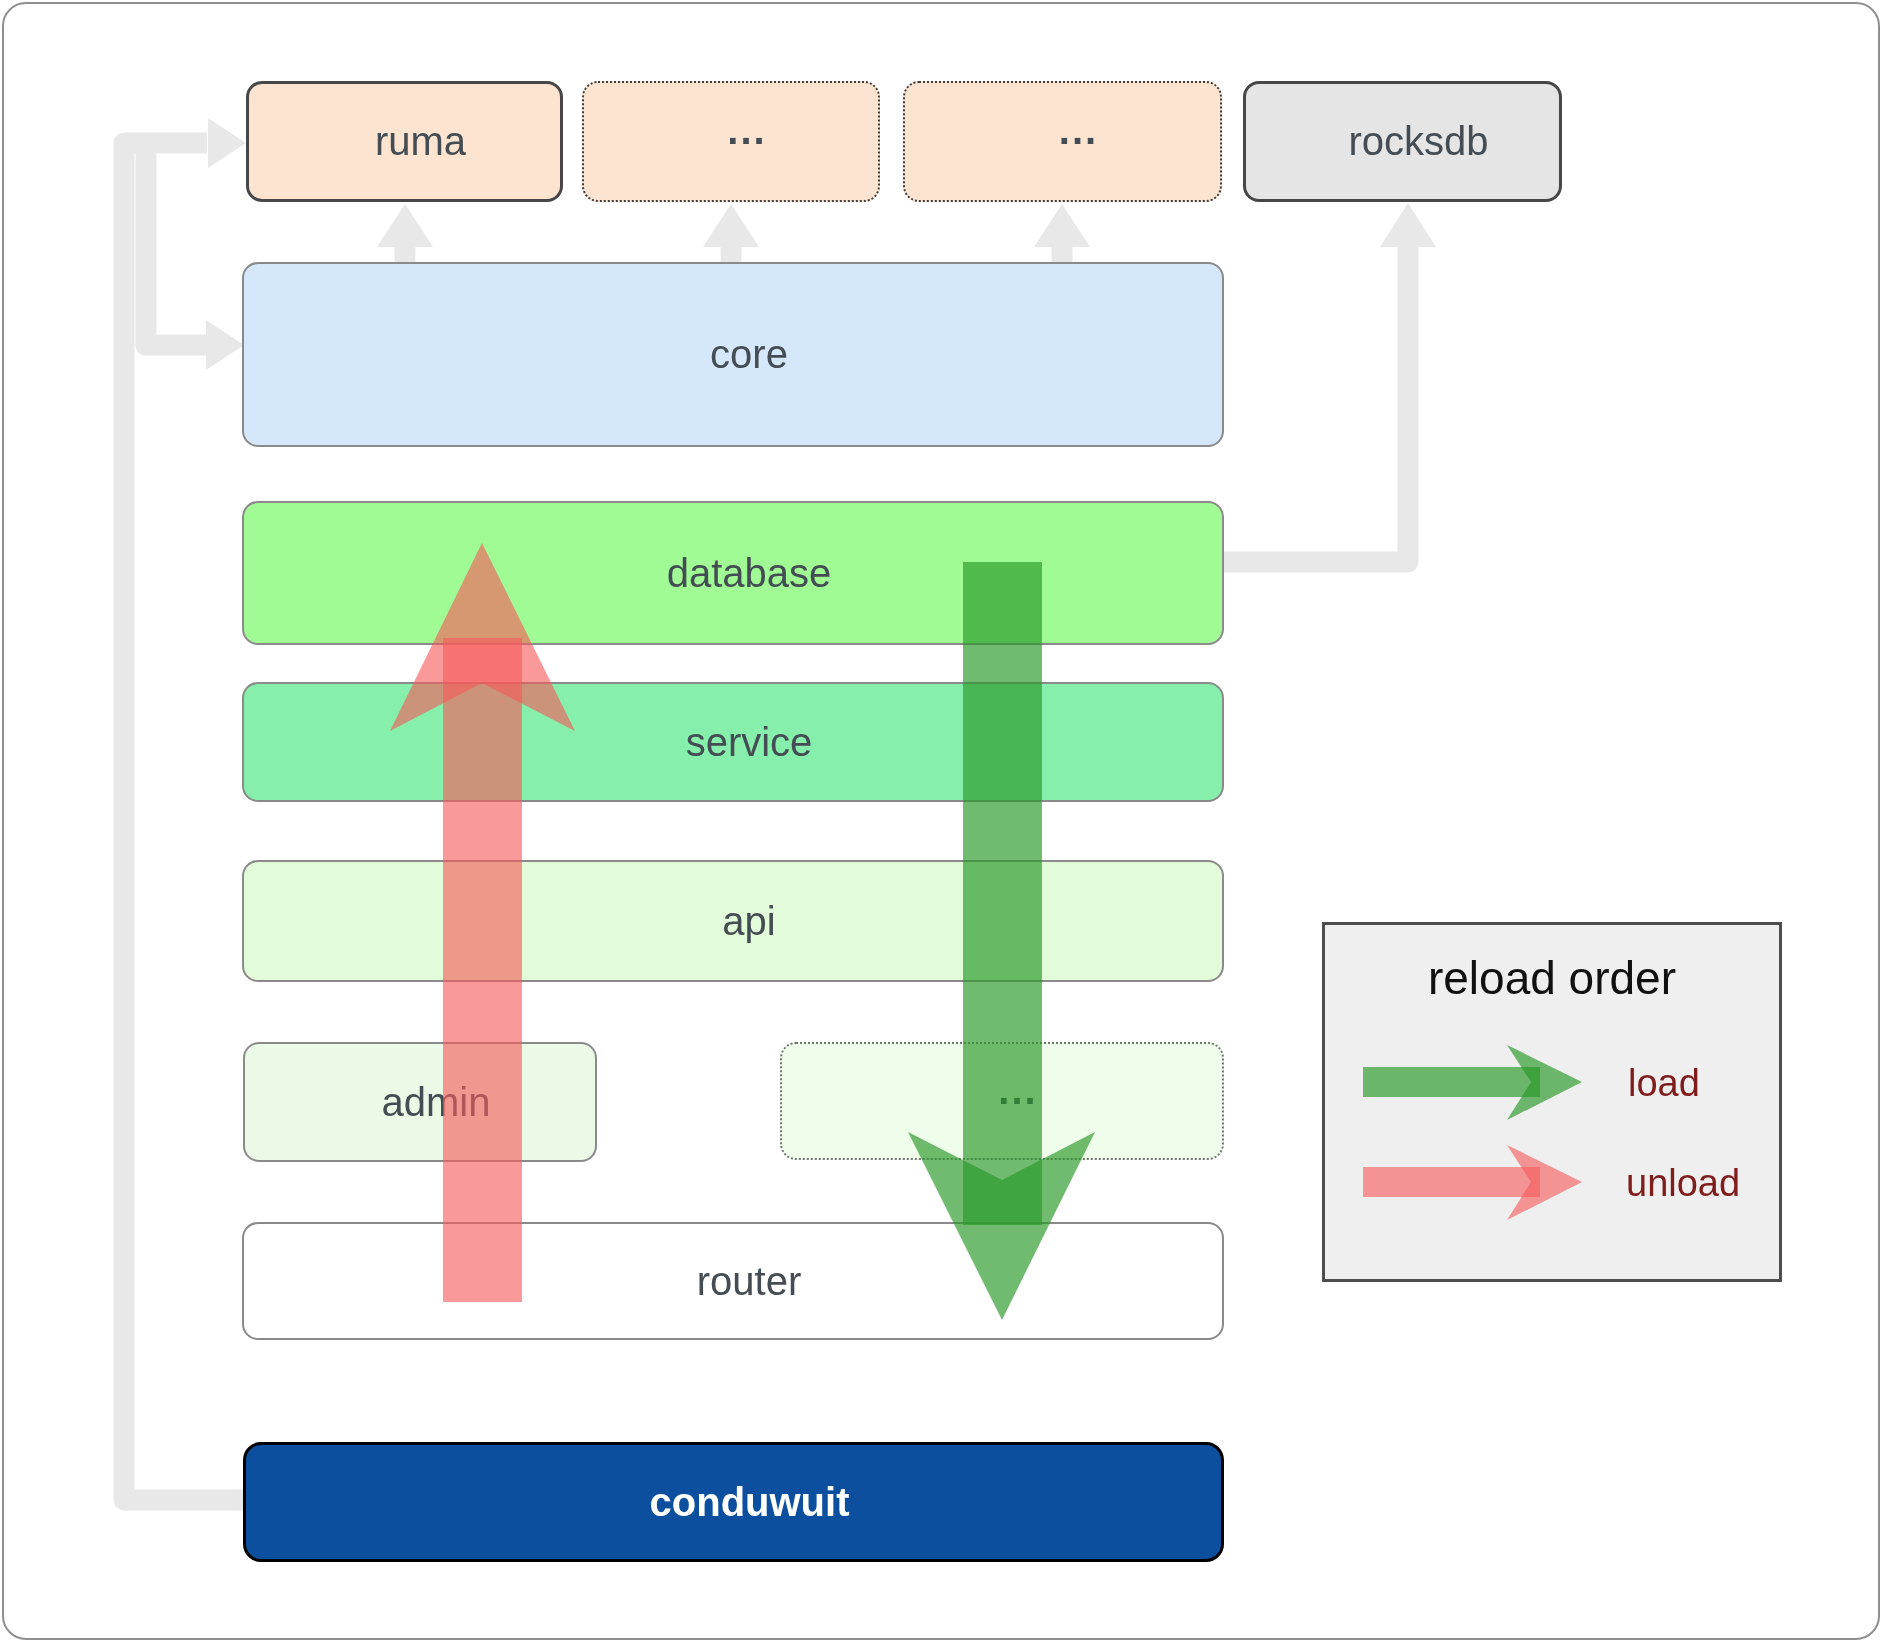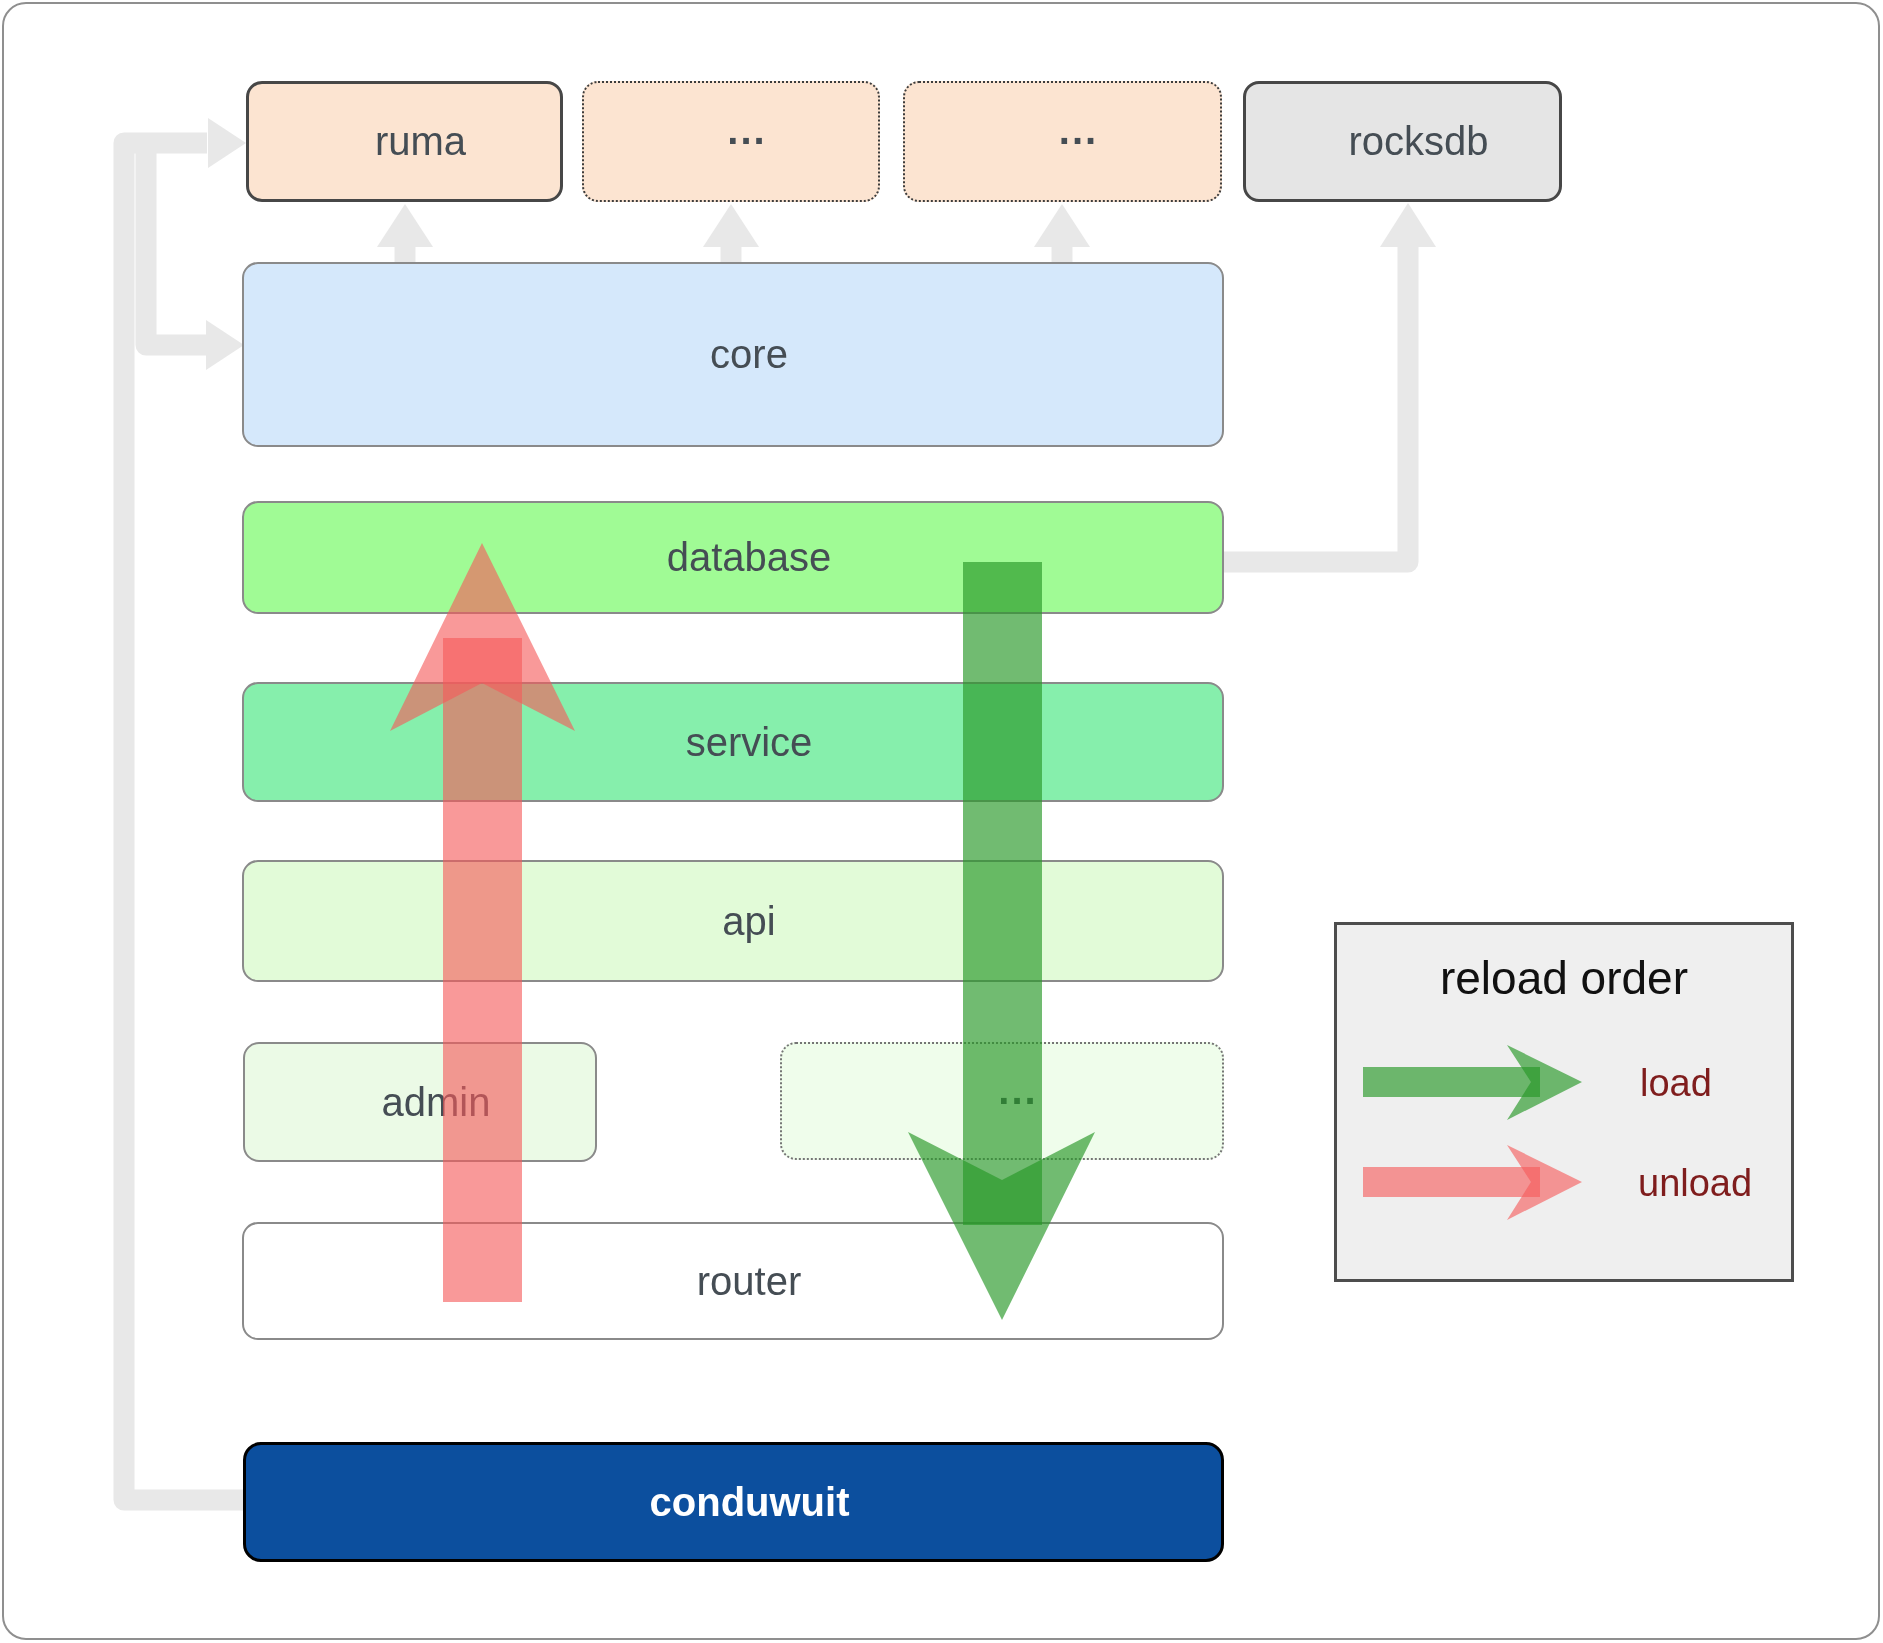--- a/index.html
+++ b/index.html
@@ -19,34 +19,34 @@
   }
   .node span{display:block;}
   .node.dots span{transform:translateY(-11px);font-weight:700;letter-spacing:2px;}
   
   .n-ruma   {left:246px;top:81px;width:317px;height:121px;background:#fce4d1;border:3px solid #474747;}
   .n-more1  {left:582px;top:81px;width:298px;height:121px;background:#fce4d1;border:2px dotted #3c3c3c;}
   .n-more2  {left:903px;top:81px;width:319px;height:121px;background:#fce4d1;border:2px dotted #3c3c3c;}
   .n-rocksdb{left:1243px;top:81px;width:319px;height:121px;background:#e5e5e5;border:3px solid #474747;}
   
   .n-core    {left:242px;top:262px;width:982px;height:185px;background:#d5e8fb;border:2px solid #8a8a8a;}
-  .n-database{left:242px;top:501px;width:982px;height:113px;background:#a0fb95;border:2px solid #8a8a8a;}
+  .n-database{left:242px;top:501px;width:982px;height:144px;background:#a0fb95;border:2px solid #8a8a8a;}
   .n-service {left:242px;top:682px;width:982px;height:120px;background:#86efac;border:2px solid #8a8a8a;}
   .n-api     {left:242px;top:860px;width:982px;height:122px;background:#e2fbd8;border:2px solid #8a8a8a;}
   .n-admin   {left:243px;top:1042px;width:354px;height:120px;background:#ebfae6;border:2px solid #8a8a8a;}
   .n-more3   {left:780px;top:1042px;width:444px;height:118px;background:#effdeb;border:2px dotted #757575;}
   .n-router  {left:242px;top:1222px;width:982px;height:118px;background:#ffffff;border:2px solid #8a8a8a;}
   .n-conduwuit{
     left:243px;top:1442px;width:981px;height:120px;background:#0c4f9e;
     border:3px solid #000000;border-radius:18px;color:#ffffff;font-weight:700;
   }
   
   .legend{
     position:absolute;left:1322px;top:922px;width:460px;height:360px;box-sizing:border-box;
-    background:#efefef;border:3px solid #4d4d4d;margin-left:12px;
+    background:#efefef;border:3px solid #4d4d4d;
   }
   .legend-title{
     position:absolute;left:0;top:26px;width:100%;text-align:center;
     font-size:46px;color:#111111;
   }
   .legend-label{position:absolute;font-size:38px;color:#7f1d1d;}
   .legend-label.load{left:303px;top:137px;}
   .legend-label.unload{left:301px;top:237px;}
 </style>
 </head>

